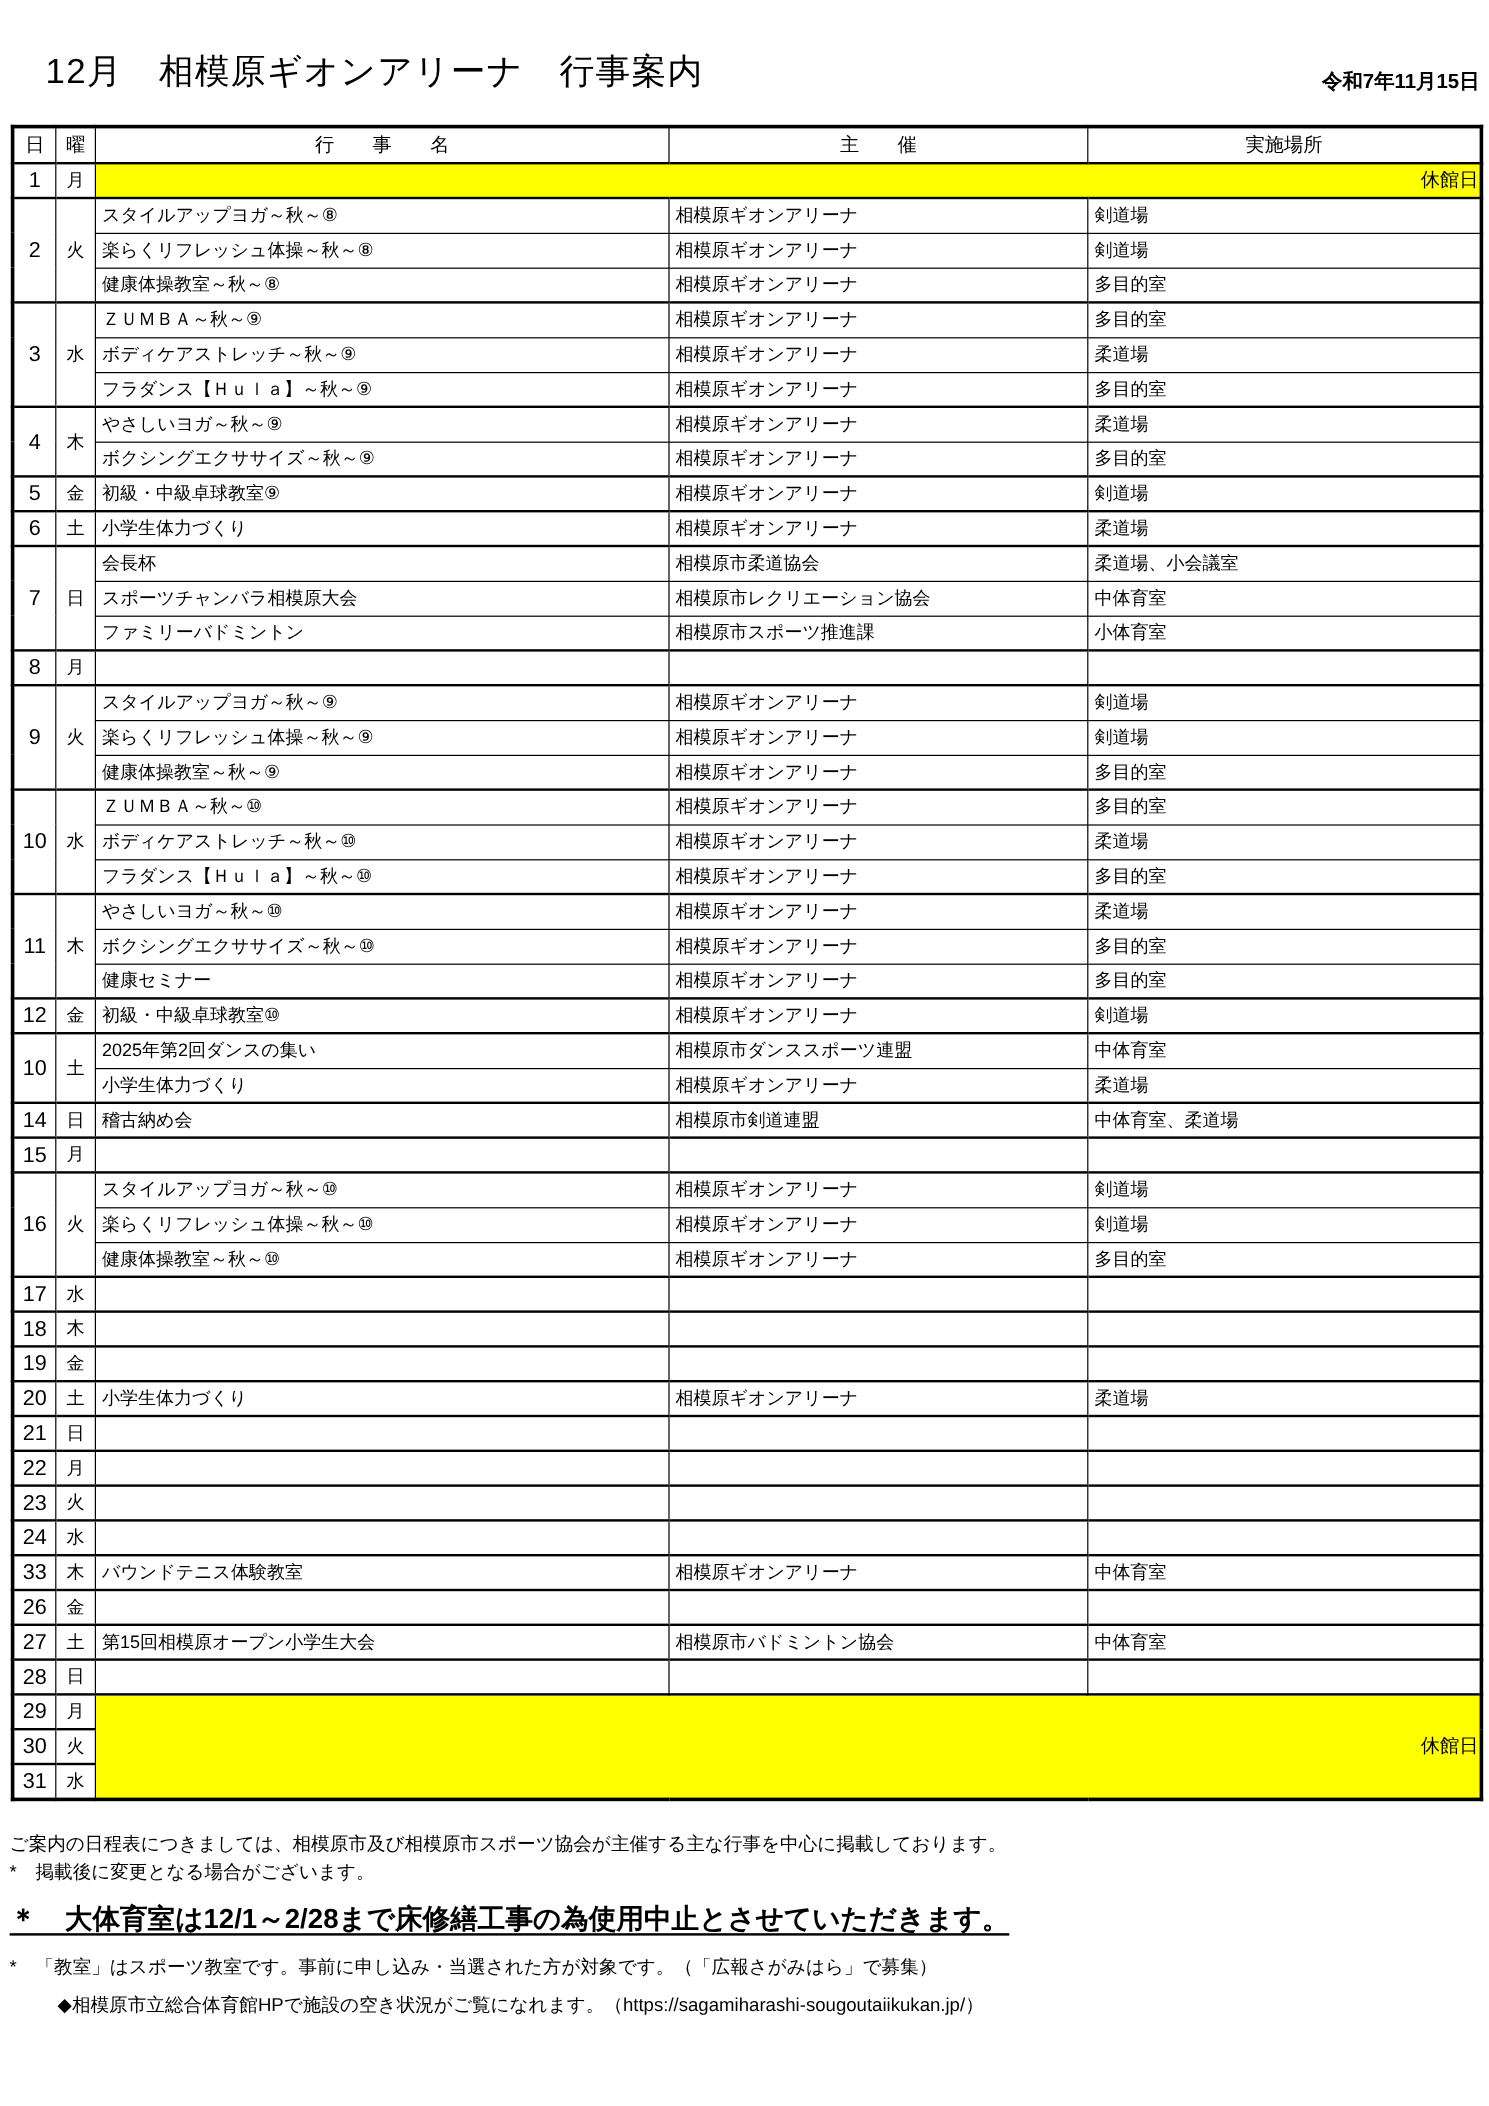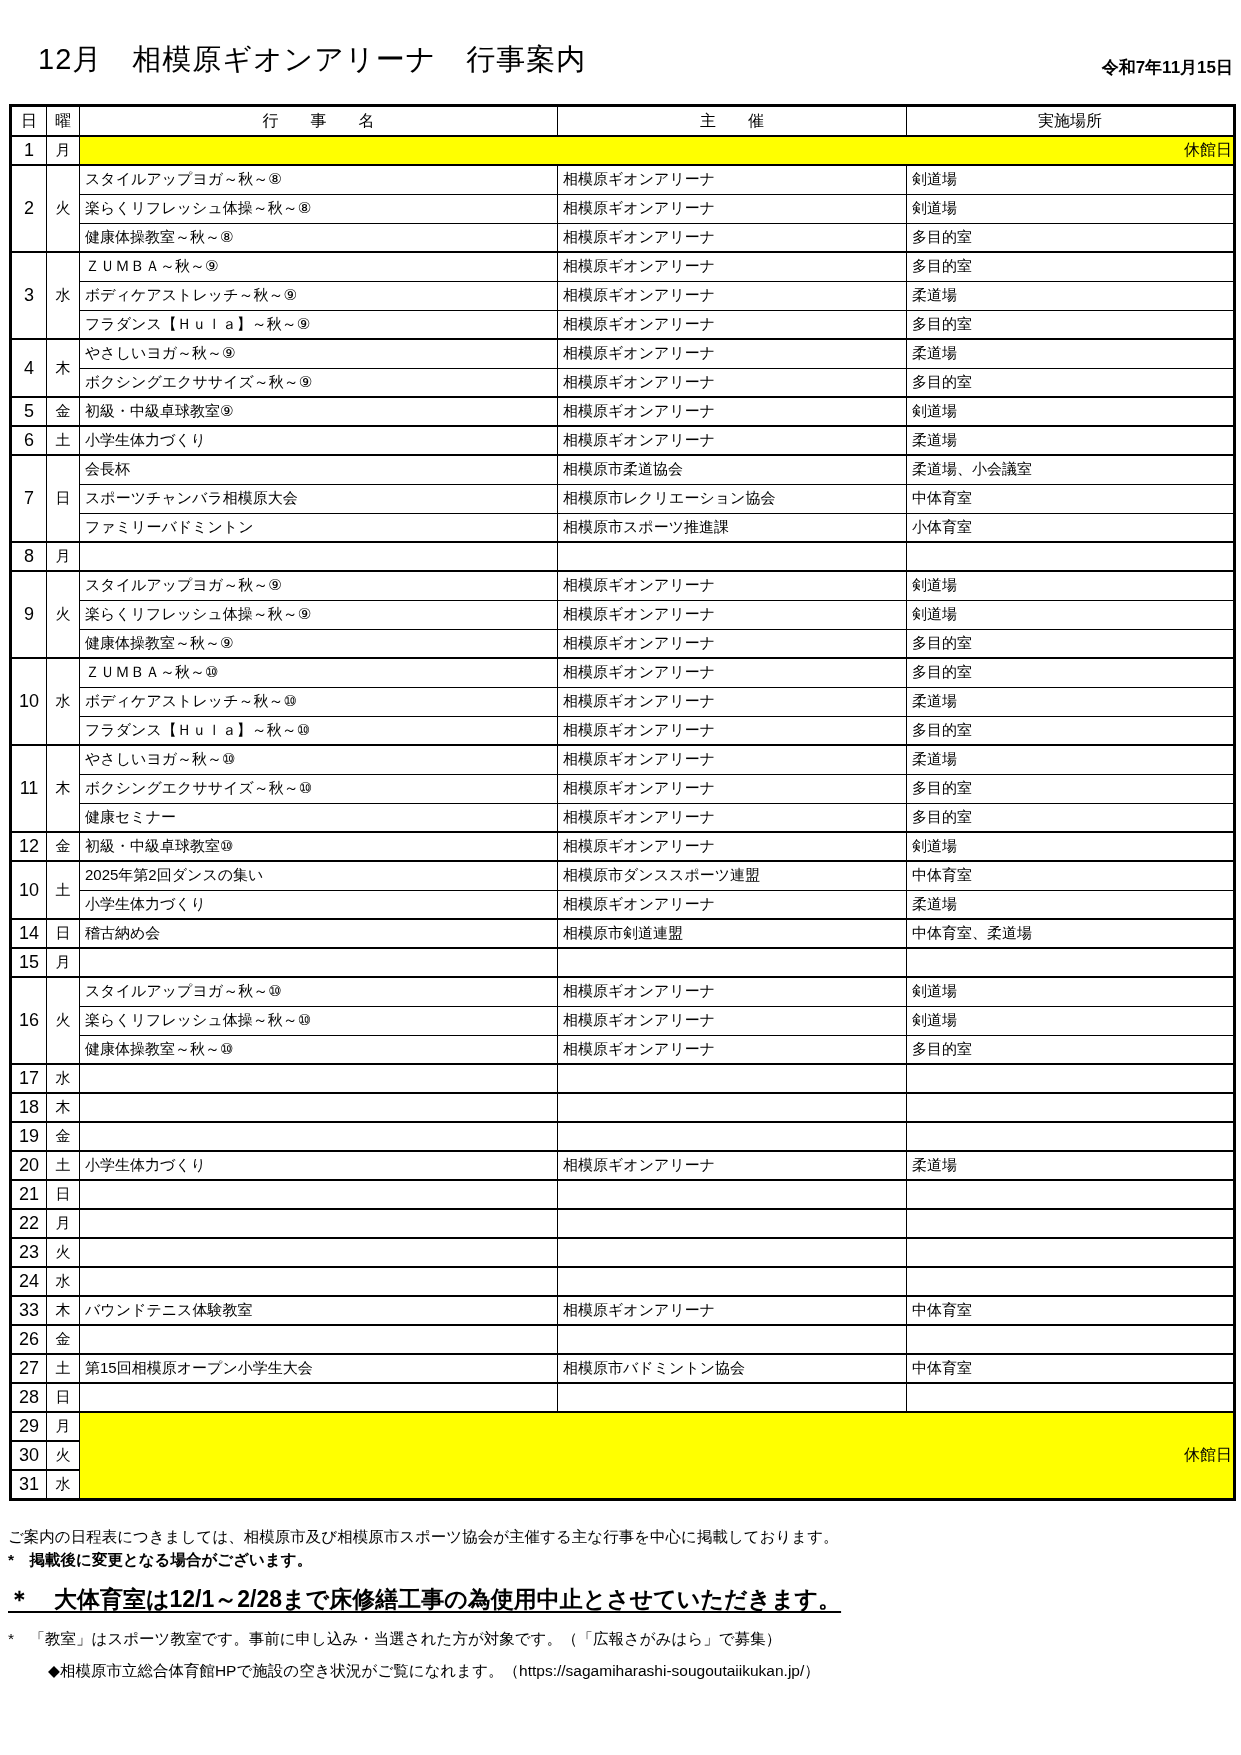--- a/index.html
+++ b/index.html
@@ -31,21 +31,21 @@
     border-bottom:2px solid #000;
   }
   table.schedule tbody tr{height:29px;}
   tr.day-first > td{border-top:2px solid #000;}
   .c-day{font-weight:700;font-size:18px;text-align:center;}
   .c-wd{text-align:center;font-size:15px;}
   .c-ev,.c-org,.c-ven{text-align:left;font-size:15px;padding:0 5px;}
   .c-closed{background:#ffff00;text-align:right;font-size:16px;}
   .note{position:absolute;left:8px;font-size:15.5px;white-space:nowrap;}
   .note-1{top:1527px;}
-  .note-2{top:1550px;font-weight:bold;}
+  .note-2{top:1550px;}
   .note-3{
     top:1584px;font-size:23px;font-weight:700;
     text-decoration:underline;text-decoration-thickness:2px;text-underline-offset:4px;
   }
   .note-4{top:1629px;}
   .note-5{top:1661px;margin-left:40px;}
 </style>
 </head>
 <body>
 

